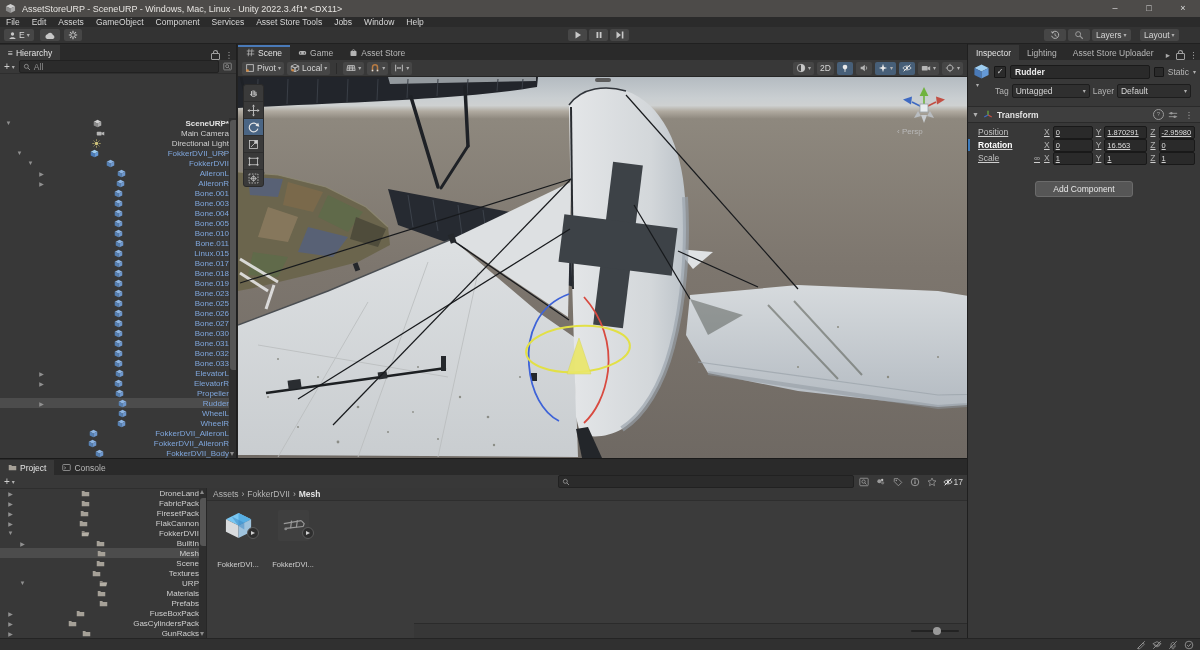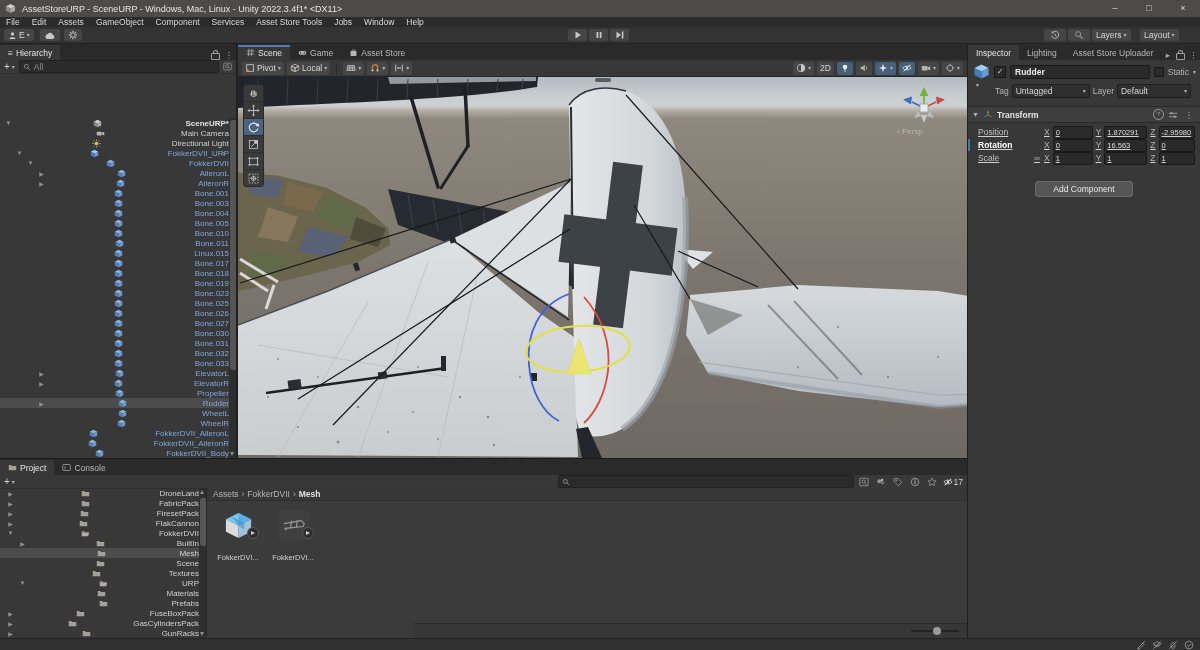--- a/index.html
+++ b/index.html
@@ -114,21 +114,21 @@
   #assetgrid{position:absolute;left:10px;top:22px;display:flex;gap:13px;}
   .asset{width:42px;display:flex;flex-direction:column;align-items:center;}
   .thumb{width:31px;height:31px;position:relative;}
   .asset.preview .thumb{background:#3f3f3f;border-radius:2px;}
   .asset .model-glyph{display:none;}
   .asset.model .model-glyph{display:block;}
   .asset .plane-glyph{display:none;}
   .asset.preview .plane-glyph{display:block;}
   .badge{position:absolute;right:-5px;bottom:2px;width:10px;height:10px;background:#2e2e2e;border:1px solid #5a5a5a;border-radius:50%;}
   .badge:before{content:"";position:absolute;left:3.5px;top:2.5px;border-left:4px solid #cfcfcf;border-top:2.5px solid transparent;border-bottom:2.5px solid transparent;}
-  .alabel{margin-top:12px;font-size:7.5px;color:#cfcfcf;white-space:nowrap;}
+  .alabel{margin-top:19px;font-size:7.5px;color:#cfcfcf;white-space:nowrap;}
   #p-footer{position:absolute;left:207px;right:0;bottom:0;height:14px;background:#373737;border-top:1px solid #2b2b2b;}
   #zoomslider{position:absolute;right:8px;top:6px;width:48px;height:2px;background:#232323;border-radius:1px;}
   #zoomslider .knob{position:absolute;left:22px;top:-3px;width:8px;height:8px;border-radius:50%;background:#9a9a9a;}
 
   
   #statusbar{left:0;top:638px;width:1200px;height:12px;background:#303030;border-top:1px solid #242424;box-sizing:border-box;}
   #statusicons{position:absolute;right:6px;top:1px;display:flex;gap:6px;align-items:center;}
 </style>
 </head>
 <body>

